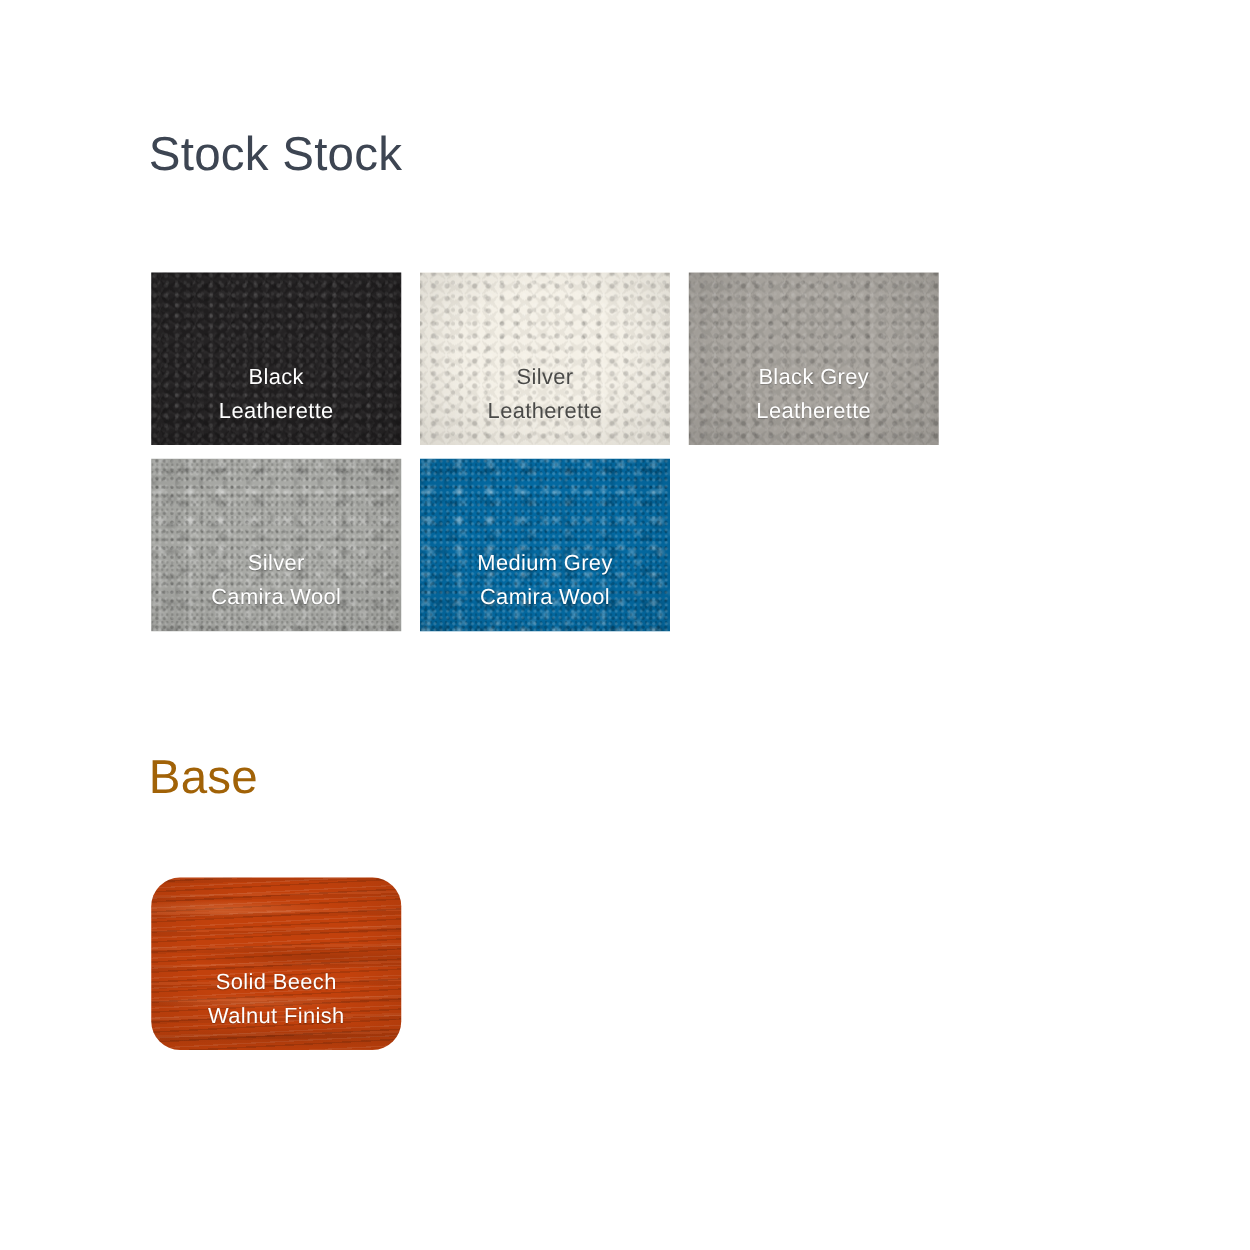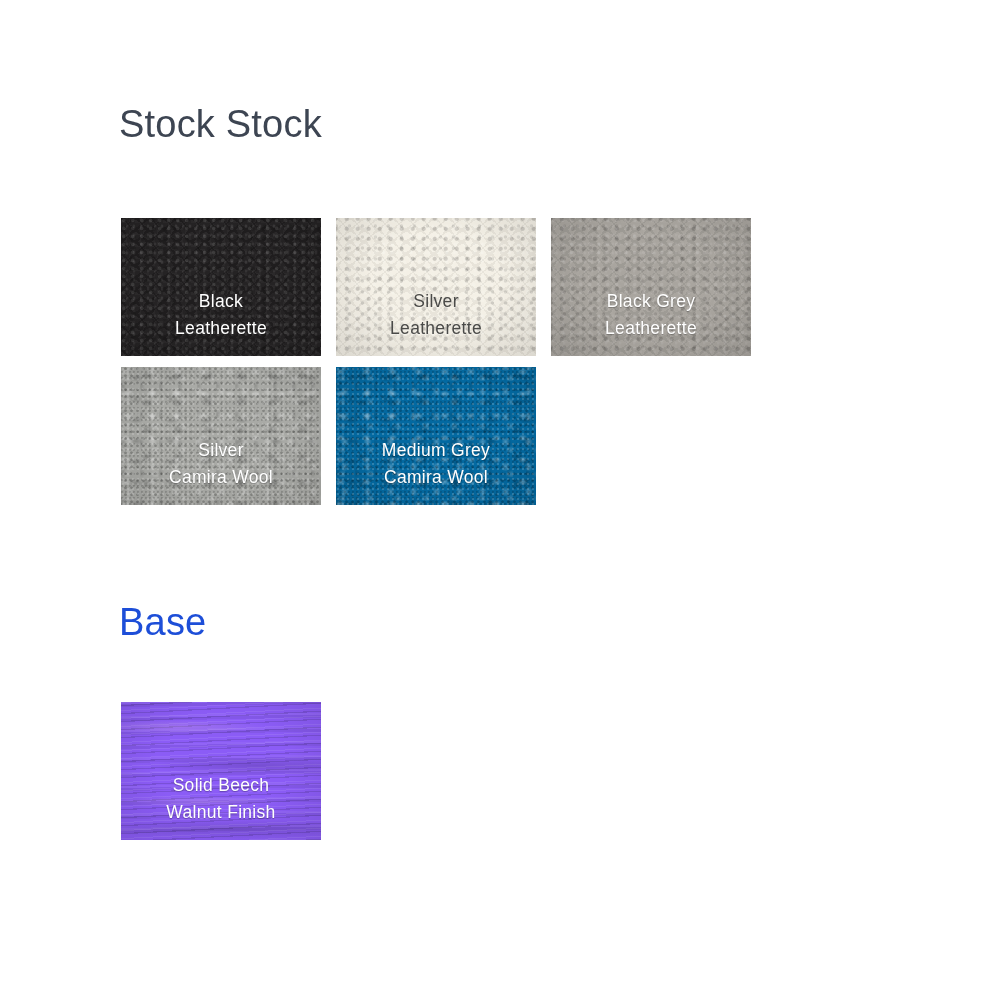--- a/index.html
+++ b/index.html
@@ -206,25 +206,25 @@
         <div class="tex tex-wool"></div>
         <div class="tex tex-wool-2"></div>
         <div class="tex tex-vign"></div>
         <div class="swatch-label label-light" style="color: rgb(255, 255, 255);">Medium Grey
 Camira Wool</div>
       </div>
 
     </div>
   </div>
 
-  <div class="section-heading" id="heading-base" style="color: #1d4ed8; text-align: right;">Base</div>
+  <div class="section-heading" id="heading-base" style="color: #a16207; text-align: right;">Base</div>
 
   <div class="swatch-group" id="group-base">
     <div class="swatch-row">
-      <div class="swatch" id="sw-wood" style="background-color: #8b5cf6;">
+      <div class="swatch" id="sw-wood" style="background-color: #c2410c; border-radius: 23px;">
         <div class="tex tex-wood"></div>
         <div class="tex tex-wood-2"></div>
         <div class="tex tex-vign"></div>
         <div class="swatch-label label-light" style="color: rgb(255, 255, 255);">Solid Beech
 Walnut Finish</div>
       </div>
     </div>
   </div>
 
 </div>

